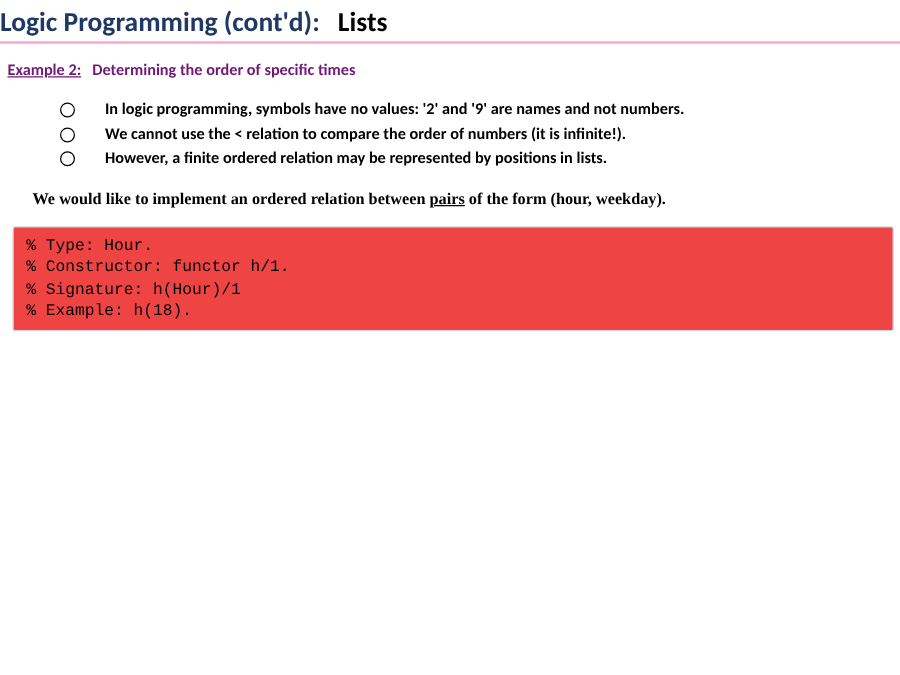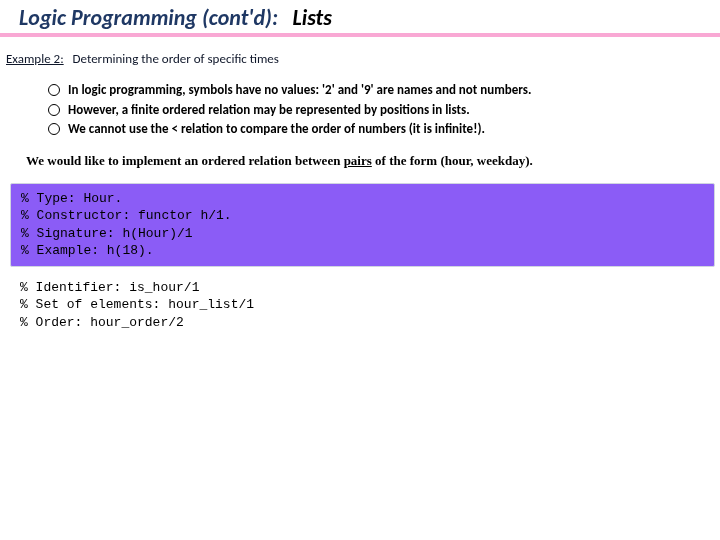--- a/index.html
+++ b/index.html
@@ -12,69 +12,68 @@
     color: #000;
     overflow: hidden;
   }
   .slide {
     box-sizing: border-box;
     width: 720px;
     height: 540px;
     padding: 0;
   }
   .title-bar {
-    border-bottom: 4px solid #f9a8d4;
-    padding: 4px 6px 2px 19px;
-    font-style: italic;
+    border-bottom: 2px solid #f9a8d4;
+    padding: 4px 6px 2px 0;
   }
   .title-bar .t1 {
     font-size: 22px;
     font-weight: 700;
     color: #1f3864;
   }
   .title-bar .t2 {
     font-size: 22px;
     font-weight: 700;
     color: #000;
   }
   .subhead {
     padding: 14px 6px 6px 6px;
     font-size: 13px;
-    font-weight: 400;
-    color: #0f172a;
+    font-weight: 700;
+    color: #701a75;
   }
   .bullets {
     padding: 8px 20px 0 48px;
     font-size: 13px;
     font-weight: 700;
     line-height: 1.5;
   }
   .bullet-row {
     display: flex;
-    gap: 8px;
+    gap: 24px;
   }
   .bullet-mark {
     display: inline-block;
     width: 10px;
     height: 10px;
     border: 1px solid #000;
     border-radius: 50%;
     margin-top: 4px;
     flex: 0 0 auto;
   }
   .desire {
     padding: 14px 6px 6px 26px;
     font-size: 13px;
     font-weight: 700;
     font-family: Liberation Serif, serif;
   }
   .underline { text-decoration: underline; }
   .code-block {
     margin: 8px 5px 0 10px;
-    background: #8b5cf6;
+    background: #ef4444;
     border: 1px solid #d0d5e0;
     border-radius: 2px;
     padding: 6px 10px;
     font-family: "Courier New", Courier, monospace;
     font-size: 13px;
     line-height: 1.35;
     white-space: pre;
   }
   .code-plain {
     margin: 8px 10px 0 10px;
@@ -101,36 +100,33 @@
   <span>Determining the order of specific times</span>
 </div>
 
 <div class="bullets">
   <div class="bullet-row">
     <span class="bullet-mark"></span>
     <span>In logic programming, symbols have no values: '2' and '9' are names and not numbers.</span>
   </div>
   <div class="bullet-row">
     <span class="bullet-mark"></span>
-    <span>However, a finite ordered relation may be represented by positions in lists.</span>
+    <span>We cannot use the &lt; relation to compare the order of numbers (it is infinite!).</span>
   </div>
   <div class="bullet-row">
     <span class="bullet-mark"></span>
-    <span>We cannot use the &lt; relation to compare the order of numbers (it is infinite!).</span>
+    <span>However, a finite ordered relation may be represented by positions in lists.</span>
   </div>
 </div>
 
 <div class="desire">
   <span>We would like to implement an ordered relation between </span><span class="underline">pairs</span><span> of the form (hour, weekday).</span>
 </div>
 
 <div class="code-block">% Type: Hour.
 % Constructor: functor h/1.
 % Signature: h(Hour)/1
 % Example: h(18).</div>
 
-<div class="code-plain">% Identifier: is_hour/1
-% Set of elements: hour_list/1
-% Order: hour_order/2</div>
 
 
 
 </div>
 
 </body></html>

